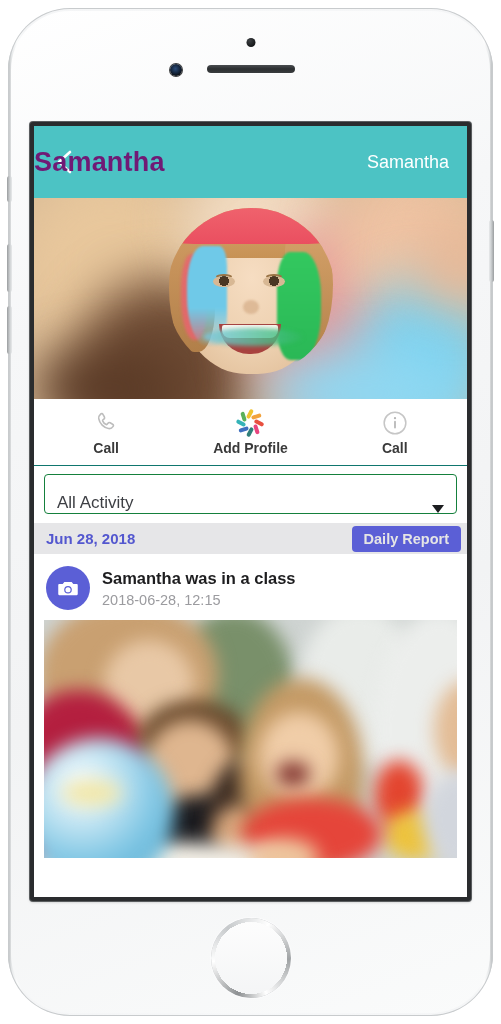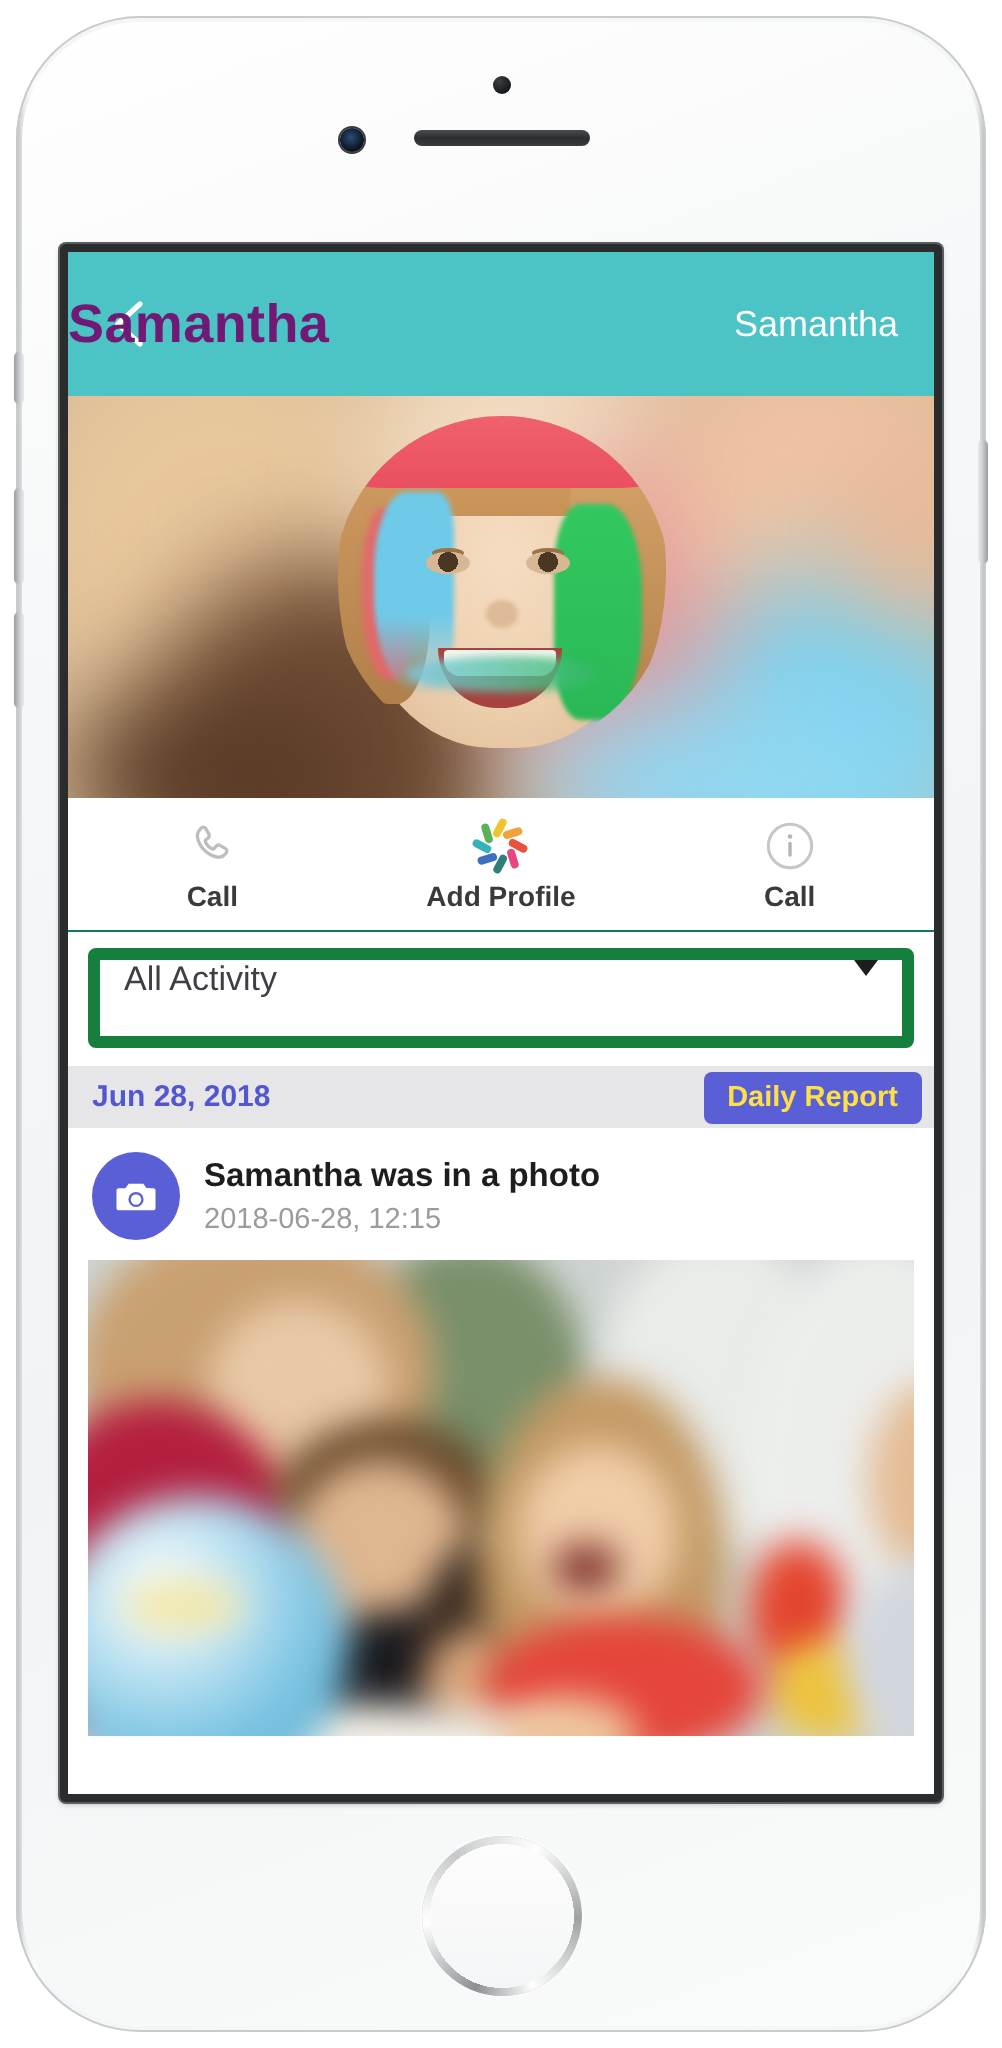--- a/index.html
+++ b/index.html
@@ -345,25 +345,25 @@
   }
 
   
   .filter-row {
     padding: 8px 10px 9px 10px;
     background: #ffffff;
   }
   .filter-select {
     position: relative;
     height: 38px;
-    border: 6px solid #15803d;
+    border: 1px solid #15803d;
     border-radius: 4px;
     background: #ffffff;
     display: flex;
-    align-items: flex-start;
+    align-items: flex-end;
     padding: 0 12px;
     cursor: pointer;
   }
   .filter-value {
     font-size: 17px;
     color: #3d3f44;
     font-weight: 400;
   }
   .caret {
     margin-left: auto;
@@ -382,21 +382,21 @@
     padding: 0 6px 0 12px;
   }
   .date-text {
     font-size: 15px;
     font-weight: 700;
     color: #5357cf;
   }
   .daily-report-btn {
     margin-left: auto;
     background: #5b5fd6;
-    color: #fde047;
+    color: #e5e5e5;
     font-size: 14.5px;
     font-weight: 700;
     padding: 5px 12px;
     border-radius: 4px;
     cursor: pointer;
   }
 
   
   .activity {
     display: flex;
@@ -581,21 +581,21 @@
       <div class="activity">
         <div class="avatar-badge">
           <svg width="26" height="26" viewBox="0 0 24 24" aria-hidden="true">
             <path d="M4 8.4h3.1l1.5-2h6.8l1.5 2H20c.55 0 1 .45 1 1v8.2c0 .55-.45 1-1 1H4c-.55 0-1-.45-1-1V9.4c0-.55.45-1 1-1z" fill="#ffffff"></path>
             <circle cx="12" cy="13.6" r="3.5" fill="#5b5fd6"></circle>
             <circle cx="12" cy="13.6" r="2.4" fill="#ffffff"></circle>
             <circle cx="17.9" cy="9.4" r="1.1" fill="#ffffff"></circle>
           </svg>
         </div>
         <div class="activity-text">
-          <div class="activity-line">Samantha was in a photo</div>
+          <div class="activity-line">Samantha was in a class</div>
           <div class="activity-time">2018-06-28, 12:15</div>
         </div>
       </div>
 
       <div class="photo">
         <div class="sh ph-window-l"></div>
         <div class="sh ph-window-r"></div>
         <div class="sh ph-wall"></div>
         <div class="sh ph-chair"></div>
         <div class="sh ph-chair2"></div>

